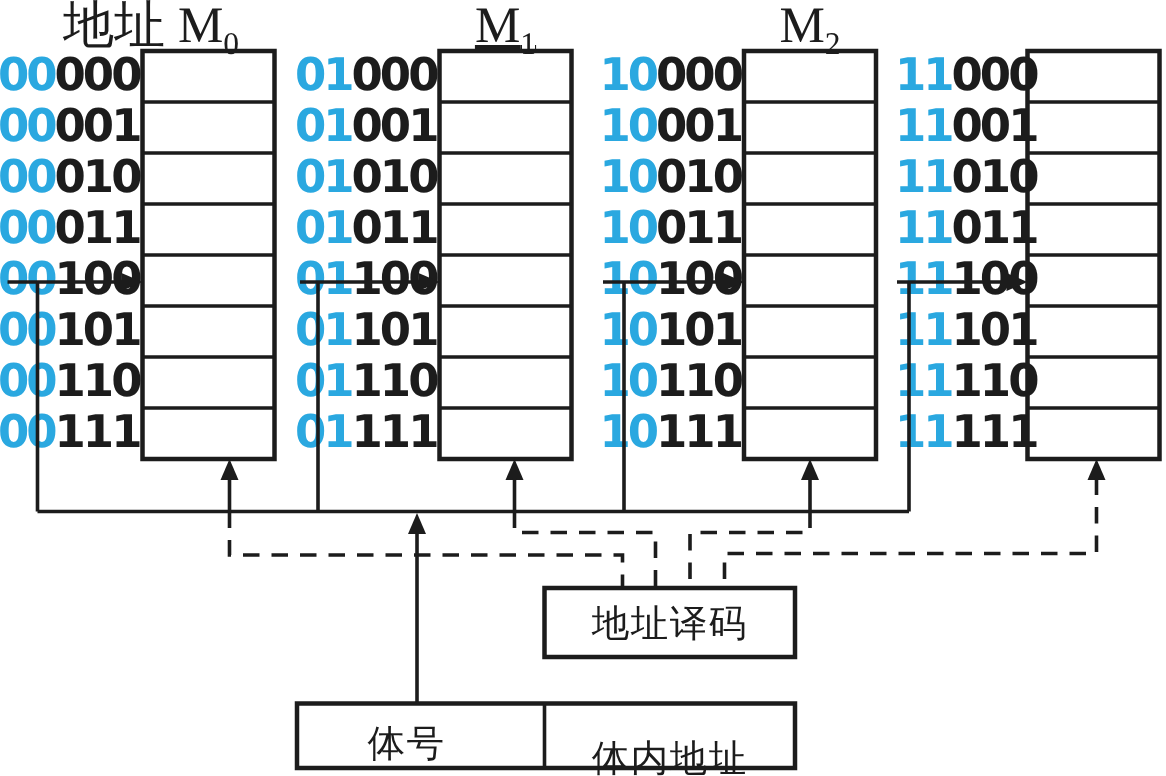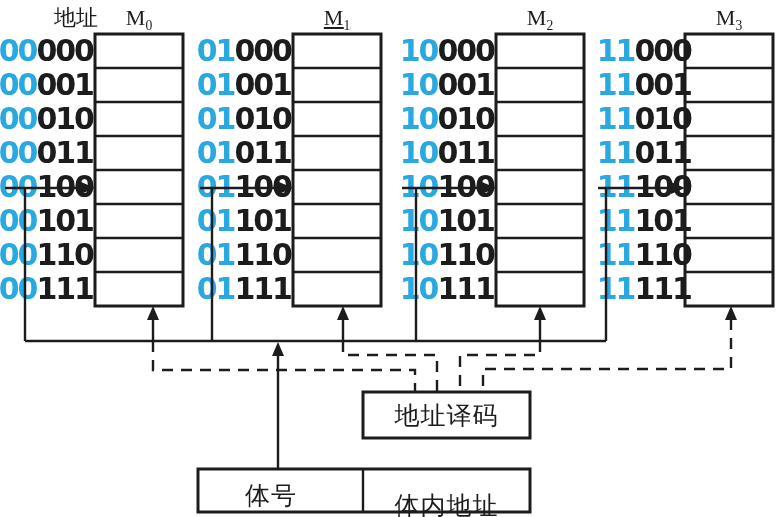--- a/index.html
+++ b/index.html
@@ -8,21 +8,21 @@
     --bg:#ffffff;
   }
   html,body{margin:0;padding:0;background:#fff;}
   .stage{
     position:relative;width:777px;height:517px;background:var(--bg);
     font-family:"Liberation Serif", serif;color:var(--ink);overflow:hidden;
   }
   
   .hdr{
     position:absolute;top:3px;height:30px;line-height:30px;width:80px;
-    text-align:center;font-size:22px;z-index:1;
+    text-align:center;font-size:34px;z-index:1;
   }
   .hdr sub{font-size:0.62em;line-height:0;}
   .addr-col{
     position:absolute;top:34px;width:96px;text-align:right;z-index:1;
     font-family:"DejaVu Sans", sans-serif;font-weight:bold;
     font-size:30px;letter-spacing:-2px;line-height:34px;
   }
   .addr-row{height:34px;white-space:nowrap;}
   .pre{color:var(--accent);}
   .cjk{
@@ -43,21 +43,20 @@
 </style>
 </head>
 <body>
 
 <div class="stage">
 
   <div class="hdr" style="left:36px;">地址</div>
   <div class="hdr" style="left:99px;"><span>M</span><sub>0</sub></div>
   <div class="hdr" style="left:297px;text-decoration:underline;"><span>M</span><sub>1</sub></div>
   <div class="hdr" style="left:500px;"><span>M</span><sub>2</sub></div>
-  <div class="hdr" style="left:689px;"><span>M</span><sub>3</sub></div>
 
   <div class="addr-col" style="left:-3px;">
     <div class="addr-row"><span class="pre">00</span><span>000</span></div>
     <div class="addr-row"><span class="pre">00</span><span>001</span></div>
     <div class="addr-row"><span class="pre">00</span><span>010</span></div>
     <div class="addr-row"><span class="pre">00</span><span>011</span></div>
     <div class="addr-row"><span class="pre">00</span><span>100</span></div>
     <div class="addr-row"><span class="pre">00</span><span>101</span></div>
     <div class="addr-row"><span class="pre">00</span><span>110</span></div>
     <div class="addr-row"><span class="pre">00</span><span>111</span></div>

